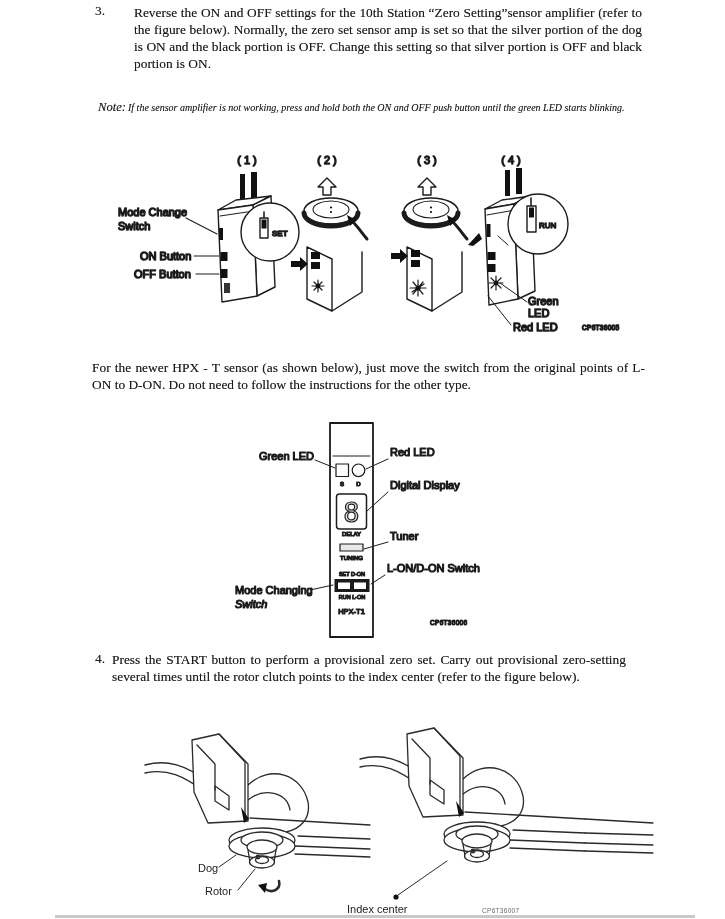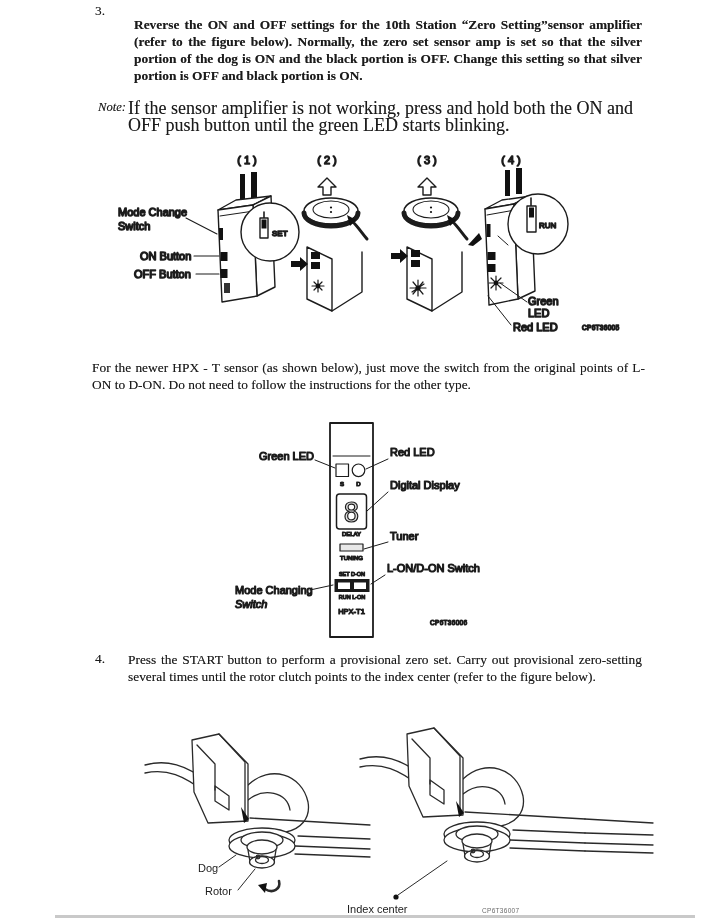--- a/index.html
+++ b/index.html
@@ -4,35 +4,35 @@
 <style>
   html,body{margin:0;padding:0;}
   body{
     width:725px;height:919px;position:relative;background:#ffffff;
     font-family:"Liberation Serif",serif;color:#1b1b1b;overflow:hidden;
   }
   .abs{position:absolute;}
   .body-text{font-size:13.4px;line-height:17px;text-align:justify;text-shadow:0 0 .4px rgba(0,0,0,.45);}
   .step-num{font-size:13.4px;text-shadow:0 0 .4px rgba(0,0,0,.45);}
   .note-label{font-size:12.6px;font-style:italic;text-shadow:0 0 .3px rgba(0,0,0,.4);}
-  .note-text{font-size:18px;line-height:16.5px;text-shadow:0 0 .3px rgba(0,0,0,.4);}
+  .note-text{font-size:10px;font-style:italic;line-height:16.5px;text-shadow:0 0 .3px rgba(0,0,0,.4);}
   svg{position:absolute;overflow:visible;}
   svg text{font-family:"Liberation Sans",sans-serif;fill:#1c1c1c;}
   .lbl{font-size:11px;}
   .tiny{font-size:6px;}
   .micro{font-size:5.5px;fill:#6e6e6e;}
   .code{font-size:6.5px;fill:#6a6a6a;letter-spacing:.3px;}
   .seg{font-family:"DejaVu Sans Mono",monospace;font-size:27px;fill:#dedede;}
   .edge{background:#c9c9c9;}
 </style>
 </head>
 <body>
 
 <div class="abs step-num" style="left:95px;top:3px;">3.</div>
-<div class="abs body-text" style="left:134px;top:16px;width:508px;font-weight:bold;">Reverse the ON and OFF settings for the 10th Station “Zero Setting”sensor amplifier (refer to the figure below).  Normally, the zero set sensor amp is set so that the silver portion of the dog is ON and the black portion is OFF.  Change this setting so that silver portion is OFF and black portion is ON.</div>
+<div class="abs body-text" style="left:134px;top:4px;width:508px;">Reverse the ON and OFF settings for the 10th Station “Zero Setting”sensor amplifier (refer to the figure below).  Normally, the zero set sensor amp is set so that the silver portion of the dog is ON and the black portion is OFF.  Change this setting so that silver portion is OFF and black portion is ON.</div>
 
 <div class="abs note-label" style="left:98px;top:100px;">Note:</div>
 <div class="abs note-text" style="left:128px;top:100px;width:513px;">If the sensor amplifier is not working, press and hold both the ON and OFF push button until the green LED starts blinking.</div>
 
 <svg style="left:90px;top:148px;" width="580" height="200" viewBox="0 0 580 200">
   <g stroke="#1c1c1c" stroke-width="1.4" fill="none" stroke-linecap="round" stroke-linejoin="round">
 
     <text class="lbl" x="157" y="16" text-anchor="middle">( 1 )</text>
     <text class="lbl" x="237" y="16" text-anchor="middle">( 2 )</text>
     <text class="lbl" x="337" y="16" text-anchor="middle">( 3 )</text>
@@ -168,21 +168,21 @@
     <text class="lbl" x="157" y="154">L-ON/D-ON Switch</text>
     <path d="M155,157 L141,166" stroke-width="1"></path>
     <text class="lbl" x="5" y="176">Mode Changing</text>
     <text class="lbl" x="5" y="190" font-style="italic">Switch</text>
     <path d="M80,172 L103,167" stroke-width="1"></path>
     <text class="code" x="200" y="207">CP6T36006</text>
   </g>
 </svg>
 
 <div class="abs step-num" style="left:95px;top:651px;">4.</div>
-<div class="abs body-text" style="left:128px;top:651px;width:514px;">Press the START button to perform a provisional zero set.  Carry out provisional zero-setting several times until the rotor clutch points to the index center (refer to the figure below).</div>
+<div class="abs body-text" style="left:112px;top:651px;width:514px;">Press the START button to perform a provisional zero set.  Carry out provisional zero-setting several times until the rotor clutch points to the index center (refer to the figure below).</div>
 
 <svg style="left:95px;top:722px;" width="570" height="195" viewBox="0 0 570 195">
   <defs>
     <g id="assy" stroke="#2a2a2a" stroke-width="1.3" fill="none" stroke-linecap="round" stroke-linejoin="round">
       <path d="M-117,-83 C-95,-89 -76,-83 -54,-66"></path>
       <path d="M-117,-75 C-95,-80 -78,-72 -57,-56"></path>
       <path d="M-14,-63 C8,-84 40,-74 46,-46 C49,-29 38,-19 24,-16" fill="#fff"></path>
       <path d="M-14,-48 C2,-61 25,-56 28,-38"></path>
       <path d="M-70,-108 L-43,-114 L-14,-84 L-14,-27 L-54,-25 L-68,-56 Z" fill="#fff"></path>
       <path d="M-65,-103 L-47,-84 L-47,-58"></path>

